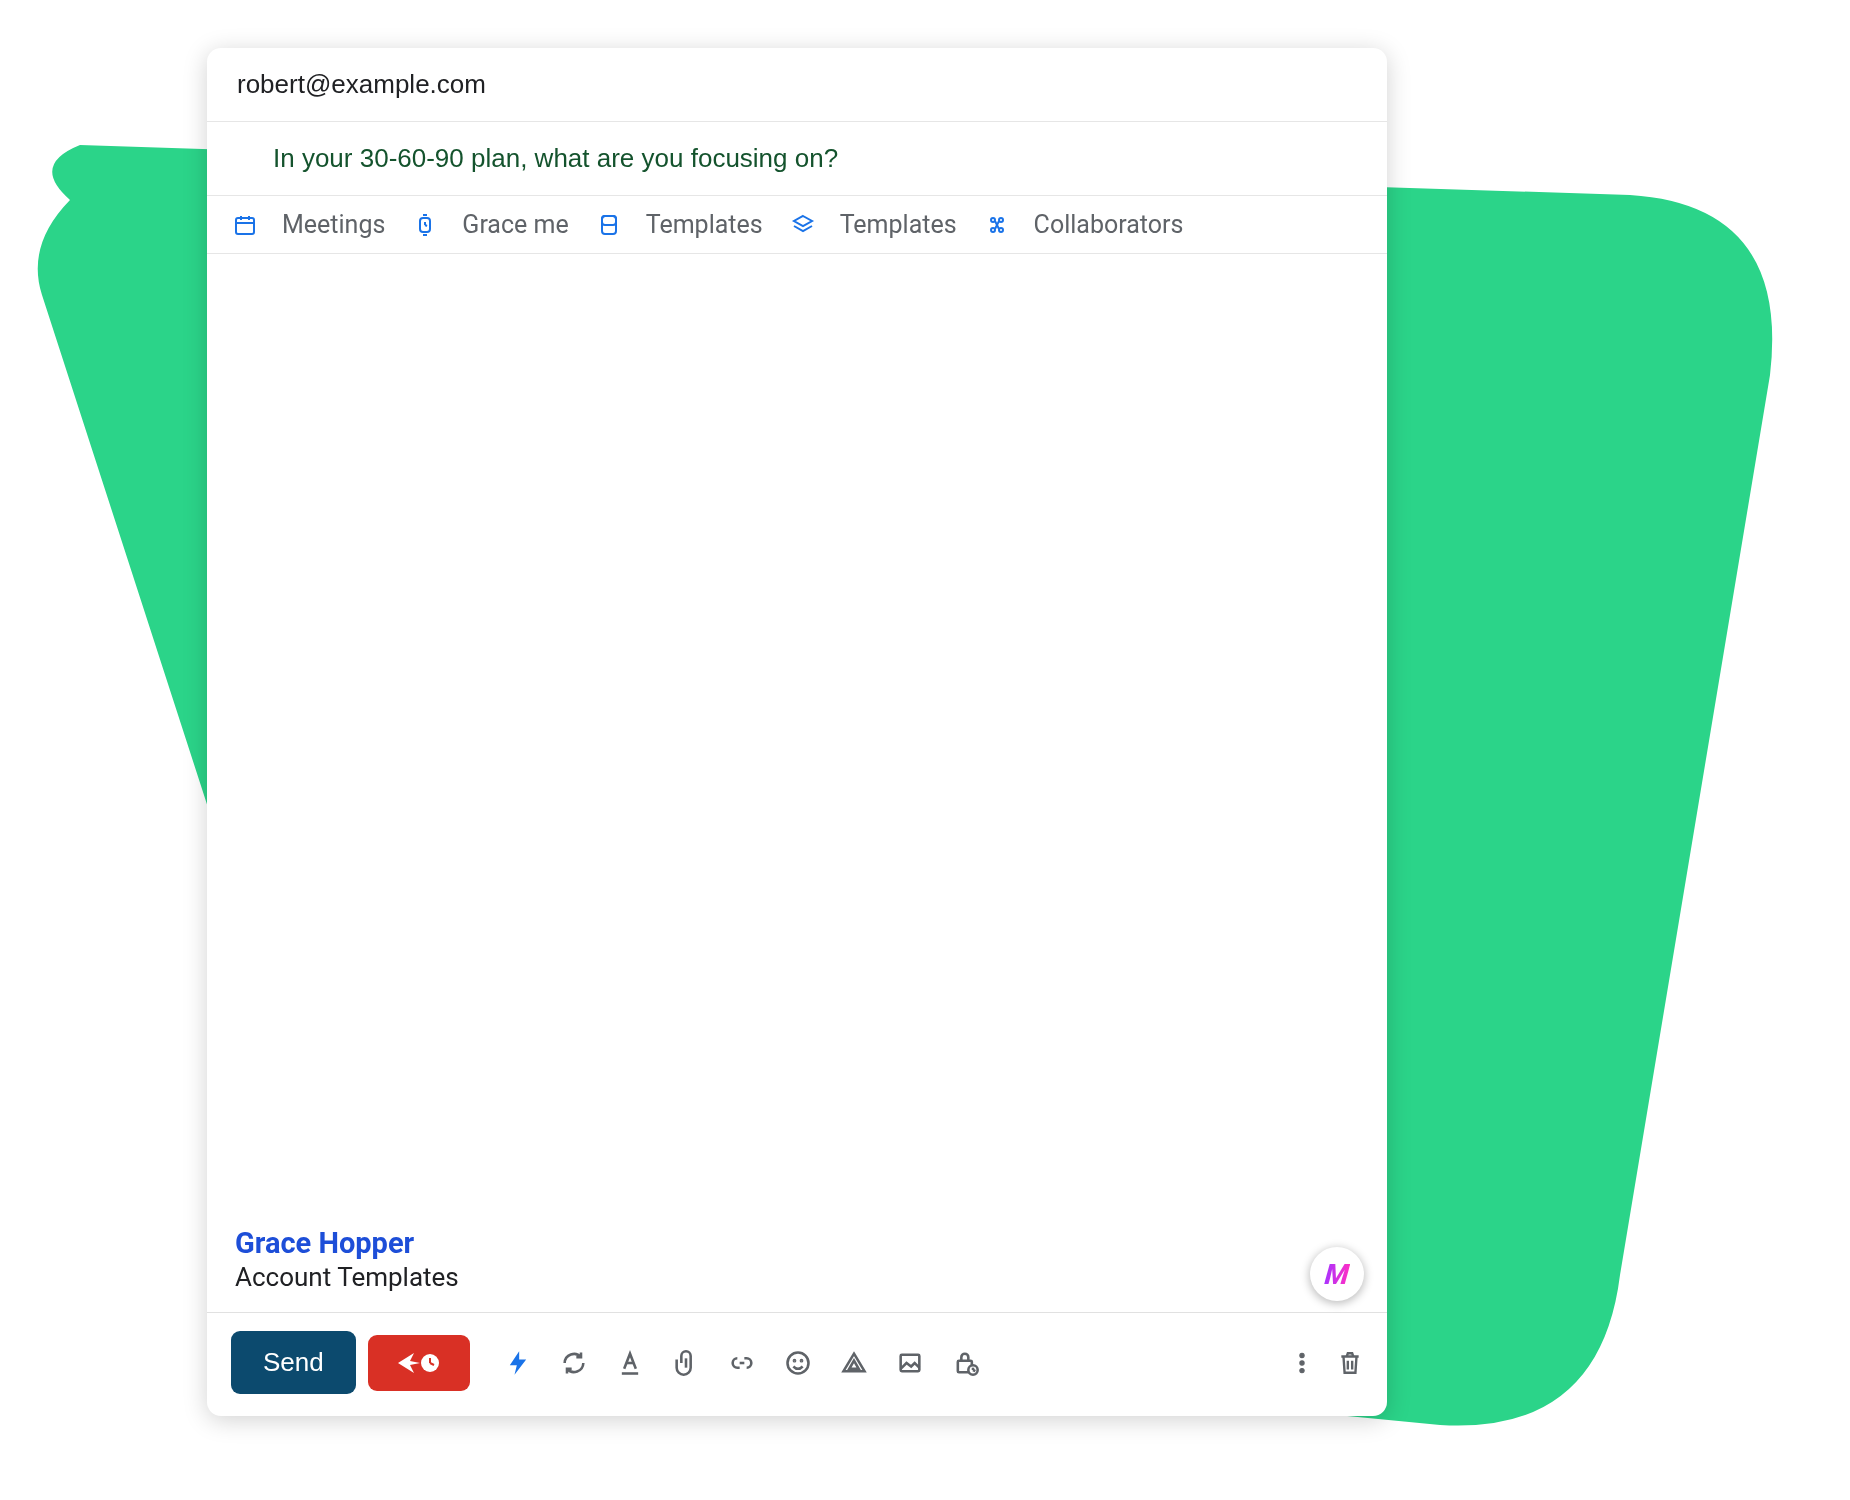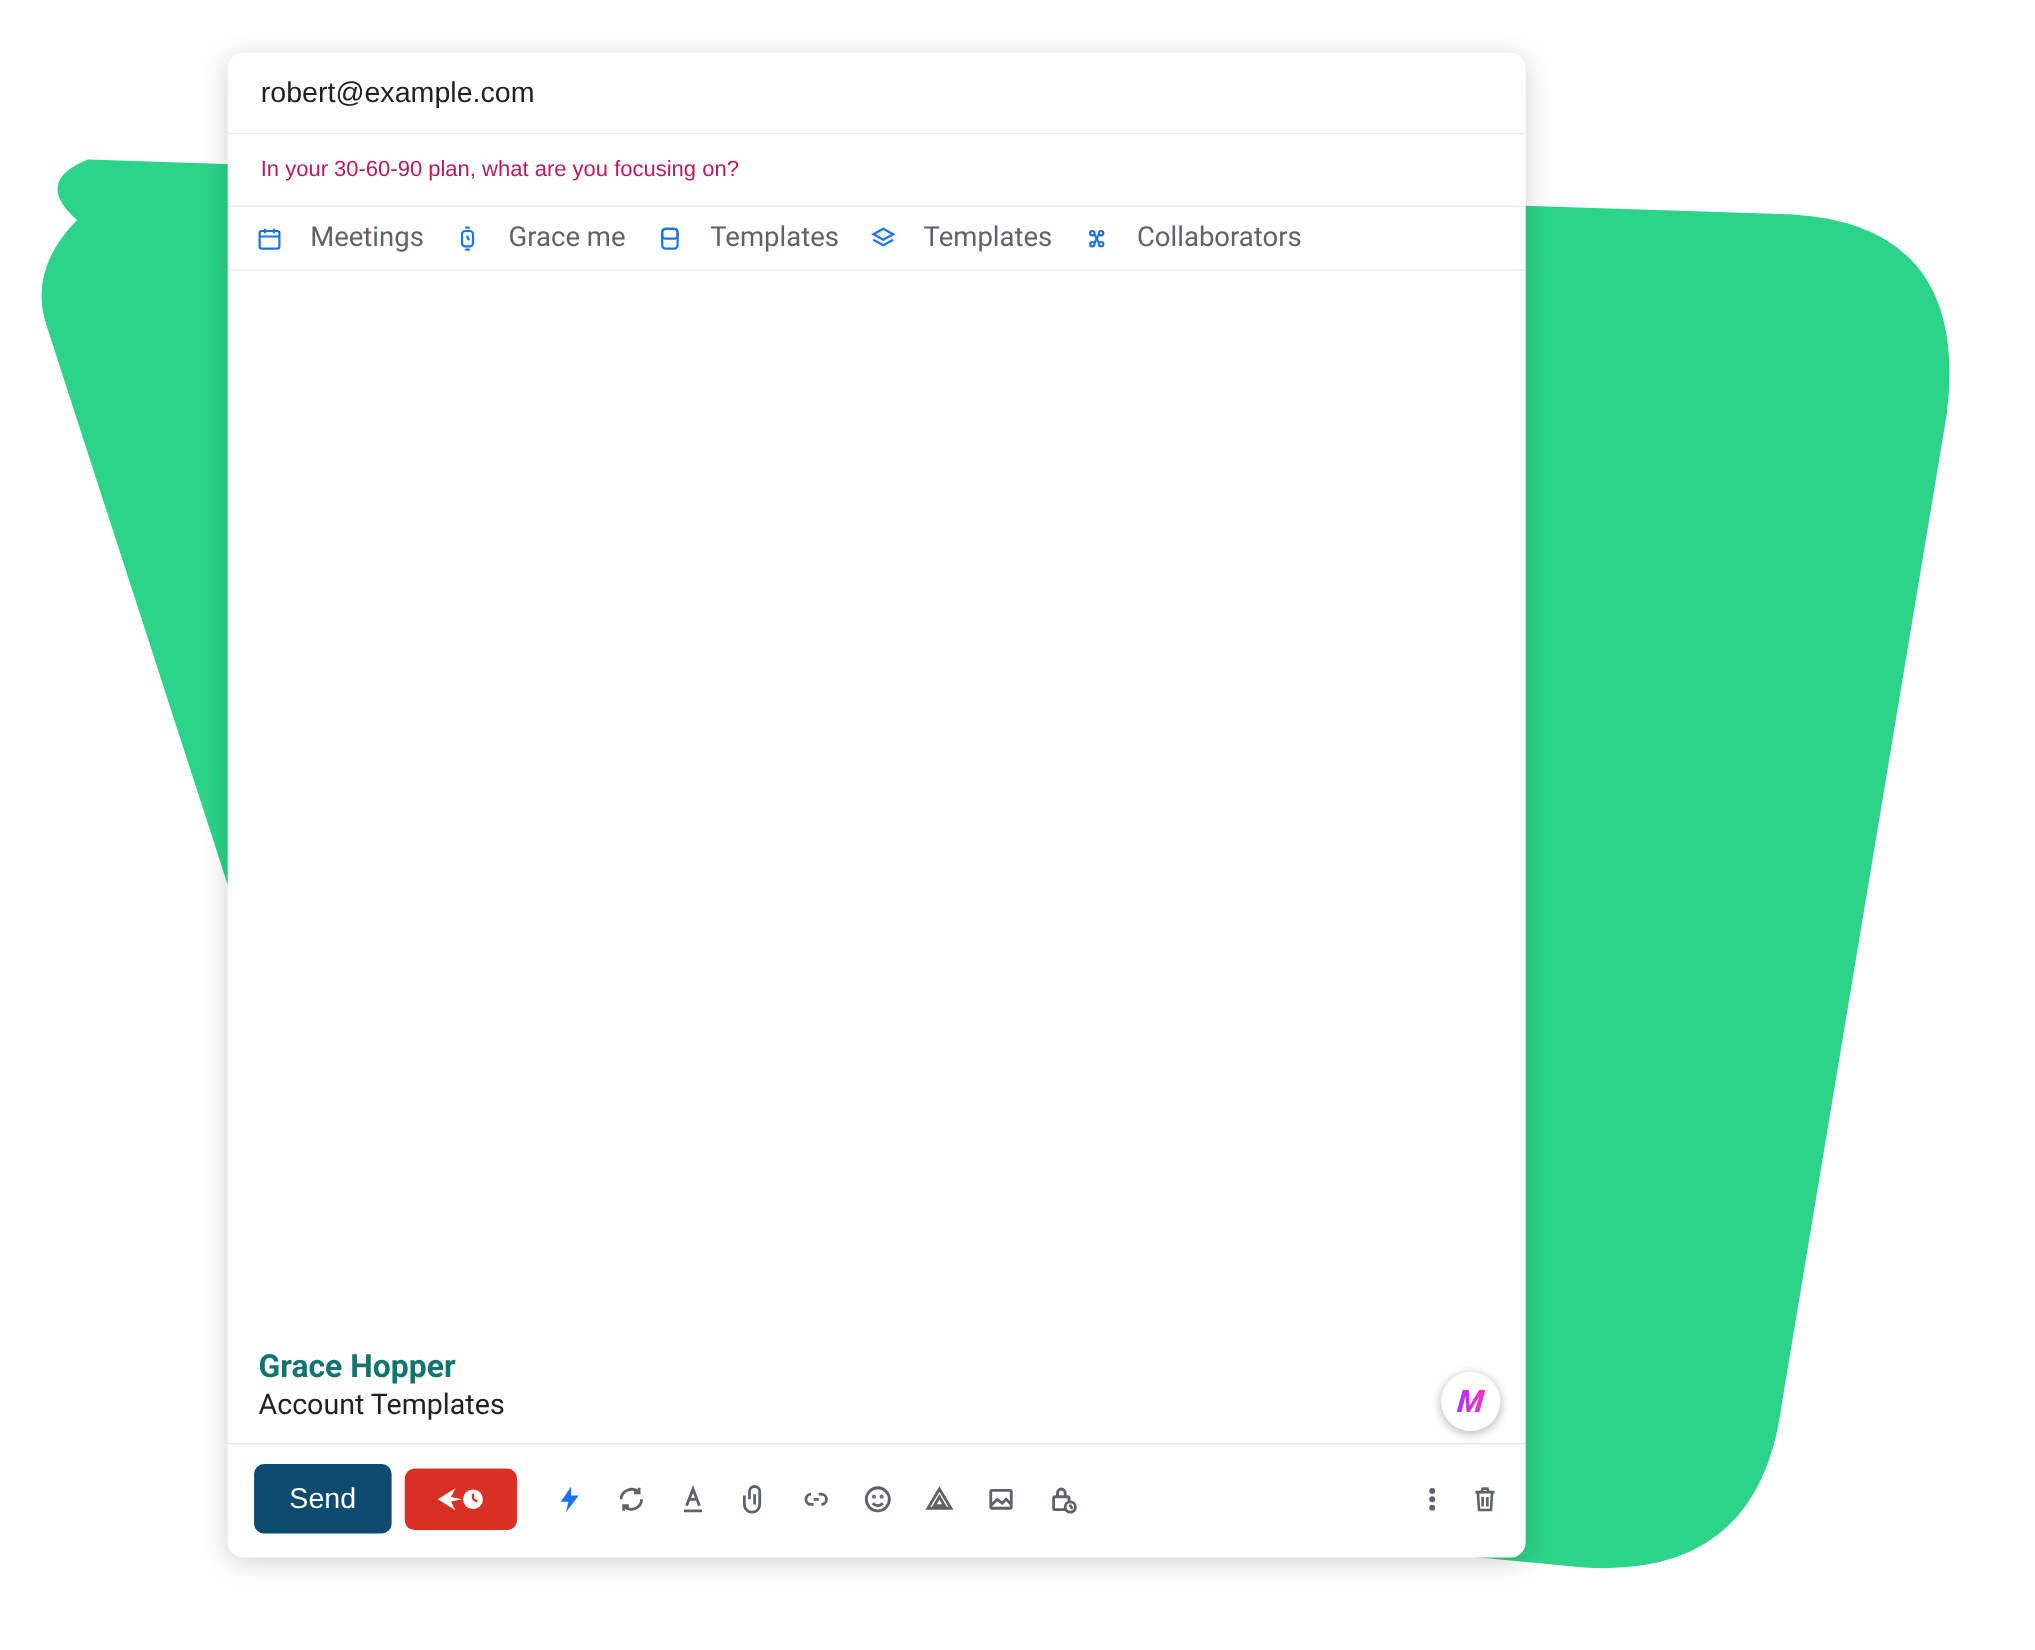--- a/index.html
+++ b/index.html
@@ -47,22 +47,23 @@
   .field-value {
     font-size: 26px;
     color: #202124;
     border: none;
     outline: none;
     width: 100%;
     background: transparent;
   }
 
   .subject-value {
-    font-size: 20px;
-    color: #be185d;
+    font-size: 26px;
+    color: #14532d;
+    margin-left: 36px;
   }
 
   .tool-row {
     display: flex;
     align-items: center;
     gap: 28px;
     padding: 14px 26px;
     border-bottom: 1px solid #e6e6e6;
   }
 
@@ -86,21 +87,21 @@
   }
 
   .signature {
     position: absolute;
     bottom: 20px;
     left: 28px;
   }
   .sig-name {
     font-weight: 700;
     font-size: 29px;
-    color: #0f766e;
+    color: #1d4ed8;
   }
   .sig-title {
     font-size: 26px;
     color: #202124;
     margin-top: 2px;
   }
 
   .brand-badge {
     position: absolute;
     right: 22px;

